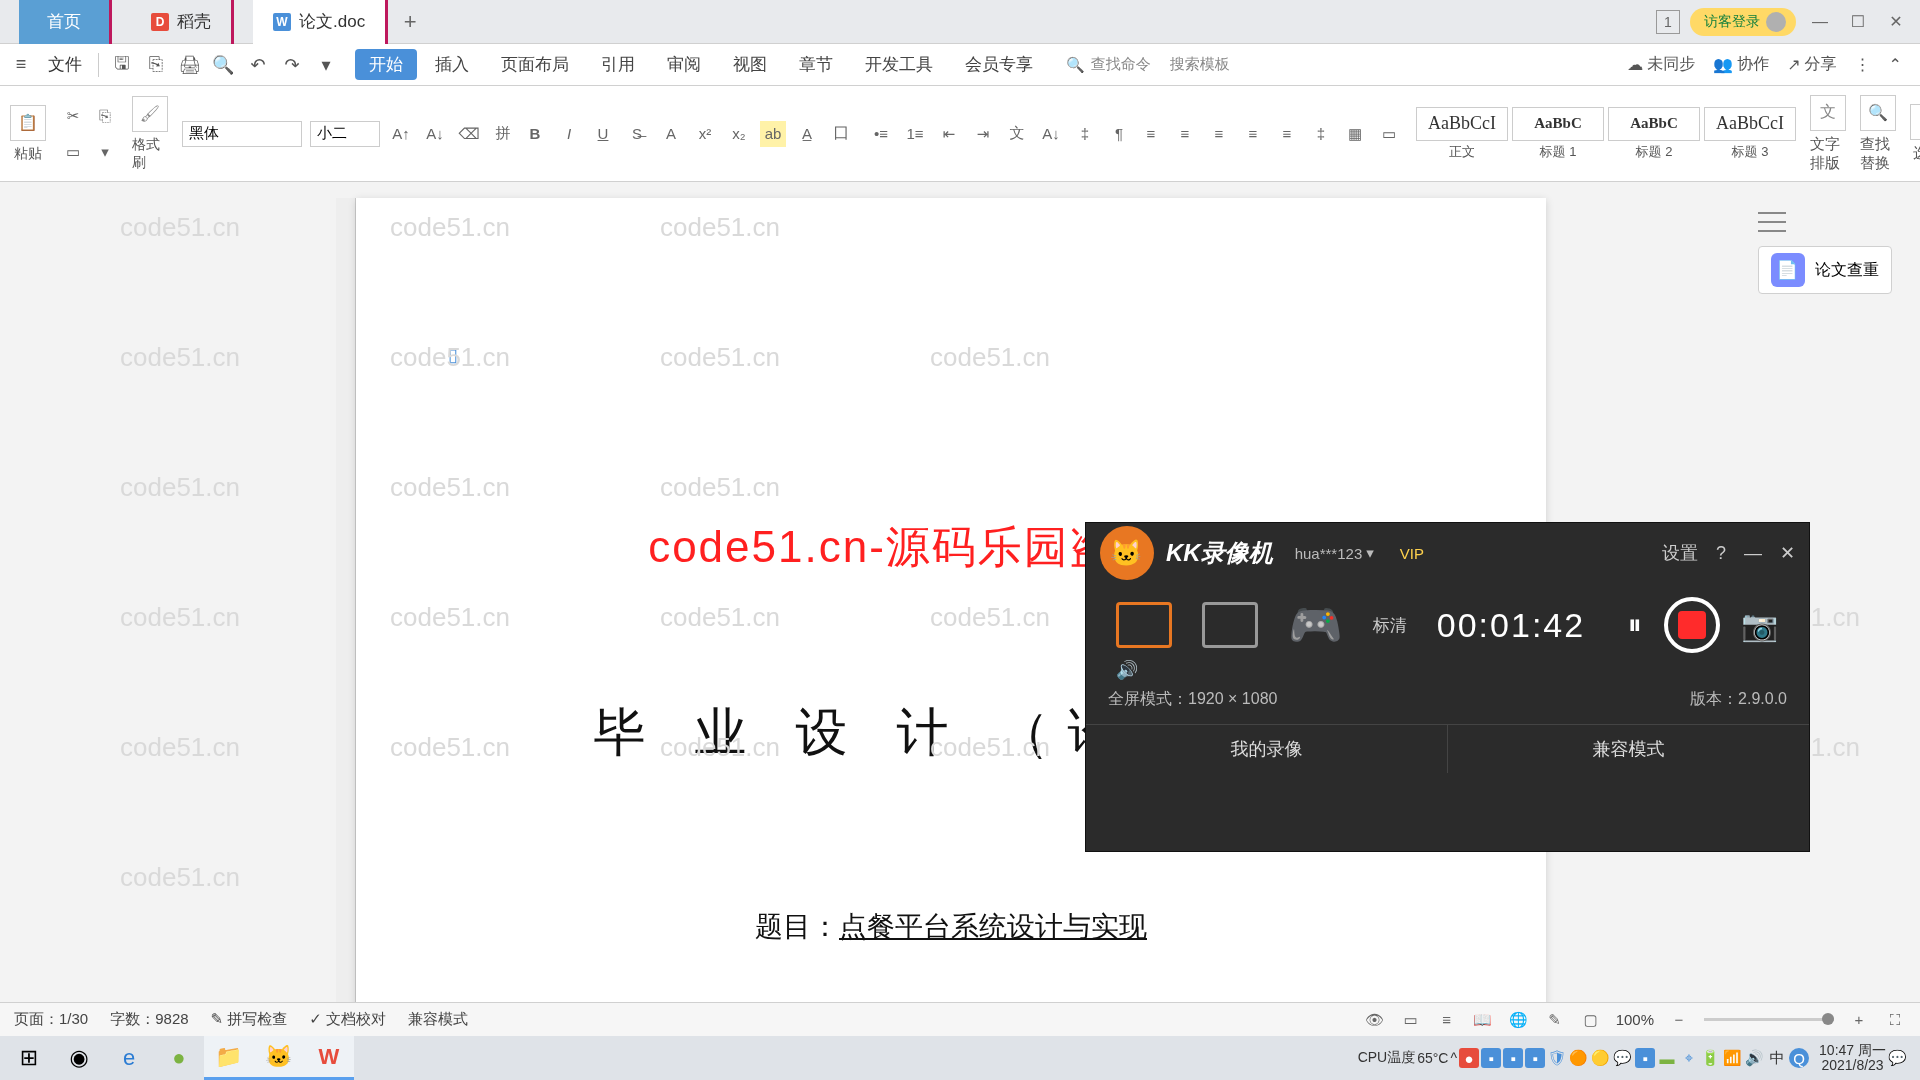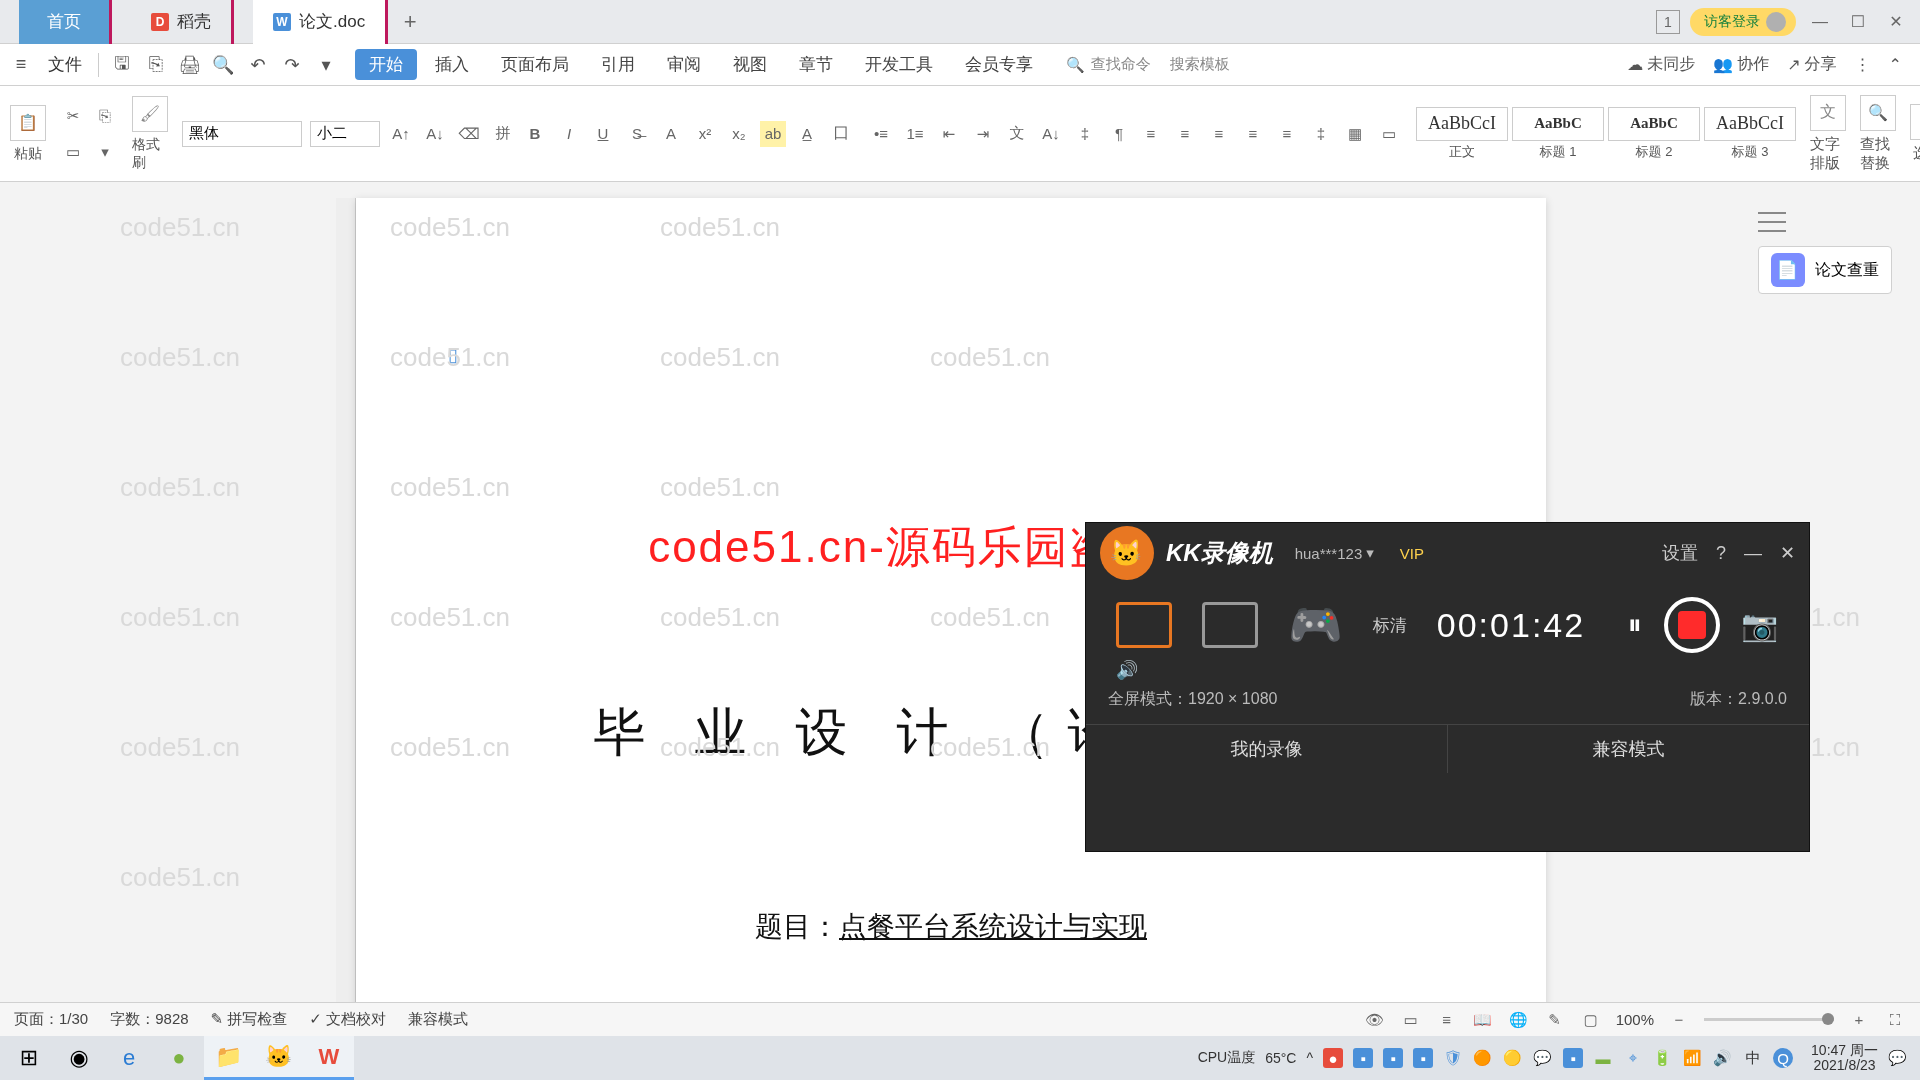--- a/index.html
+++ b/index.html
@@ -94,21 +94,21 @@
 .status-bar { position:absolute; left:0; right:0; bottom:44px; height:34px; background:#f6f6f6;border-top:1px solid #d0d0d0;display:flex;align-items:center;padding:0 14px;gap:22px;font-size:15px;color:#444;}
 .status-right{margin-left:auto;display:flex;align-items:center;gap:14px;}
 .status-icon{width:22px;height:22px;display:flex;align-items:center;justify-content:center;color:#666;cursor:pointer;}
 .zoom-track{width:130px;height:3px;background:#ccc;position:relative;}
 .zoom-thumb{position:absolute;right:0;top:-5px;width:12px;height:12px;border-radius:50%;background:#888;}
 
 
 .taskbar { position:absolute; left:0;right:0;bottom:0;height:44px;background:#dfe3e8;display:flex;align-items:center;padding:0 4px;}
 .task-btn{width:50px;height:44px;display:flex;align-items:center;justify-content:center;cursor:pointer;font-size:22px;}
 .task-btn.active{border-bottom:3px solid #5aa0ee;background:#eef2f6;}
-.task-tray{margin-left:auto;display:flex;align-items:center;gap:10px;padding-right:8px;font-size:14px;color:#333;}
+.task-tray{margin-left:auto;display:flex;align-items:center;gap:2px;padding-right:8px;font-size:14px;color:#333;}
 .tray-ic{width:20px;height:20px;display:flex;align-items:center;justify-content:center;font-size:15px;cursor:pointer;}
 .clock{display:flex;flex-direction:column;align-items:center;line-height:1.1;font-size:14px;margin-left:8px;}
 
 </style>
 </head>
 <body>
 
 <div class="title-bar">
   <div class="tab tab-home">首页</div>
   <div class="tab">

